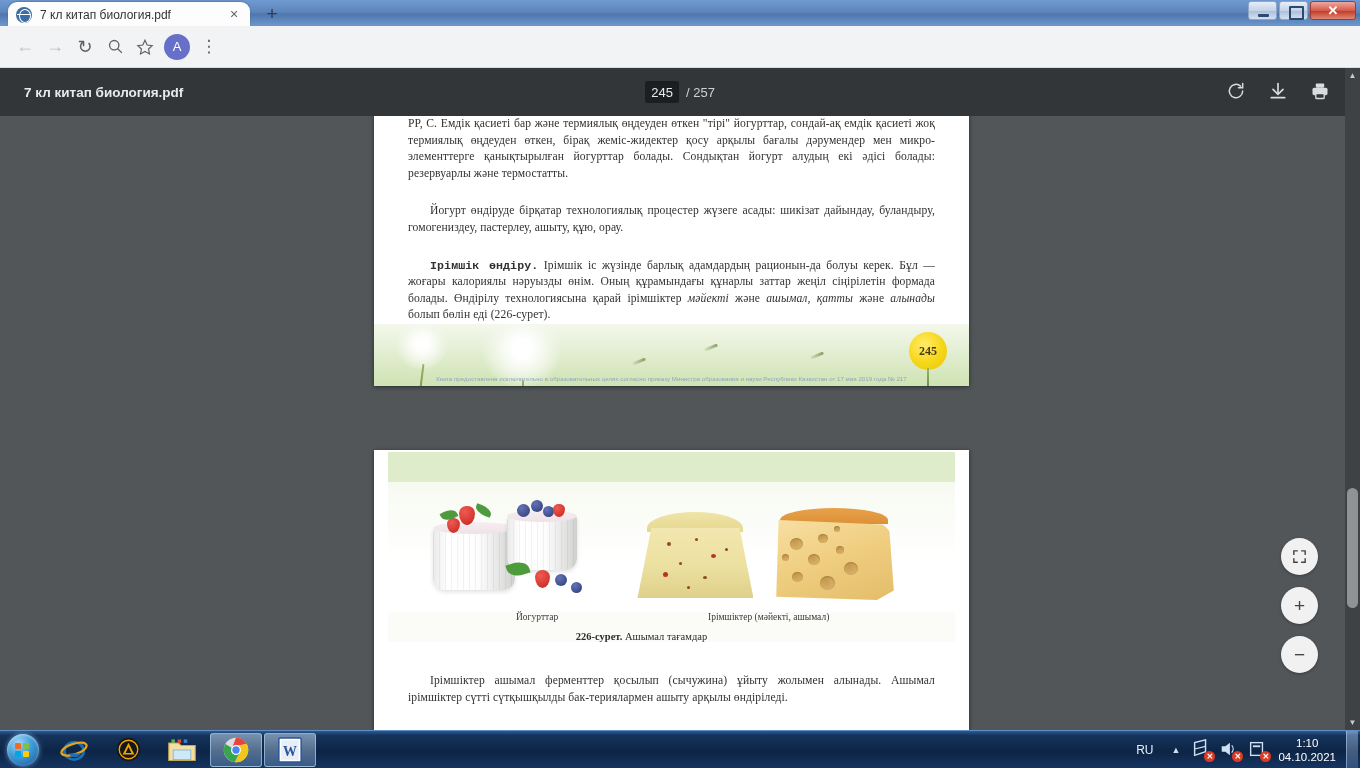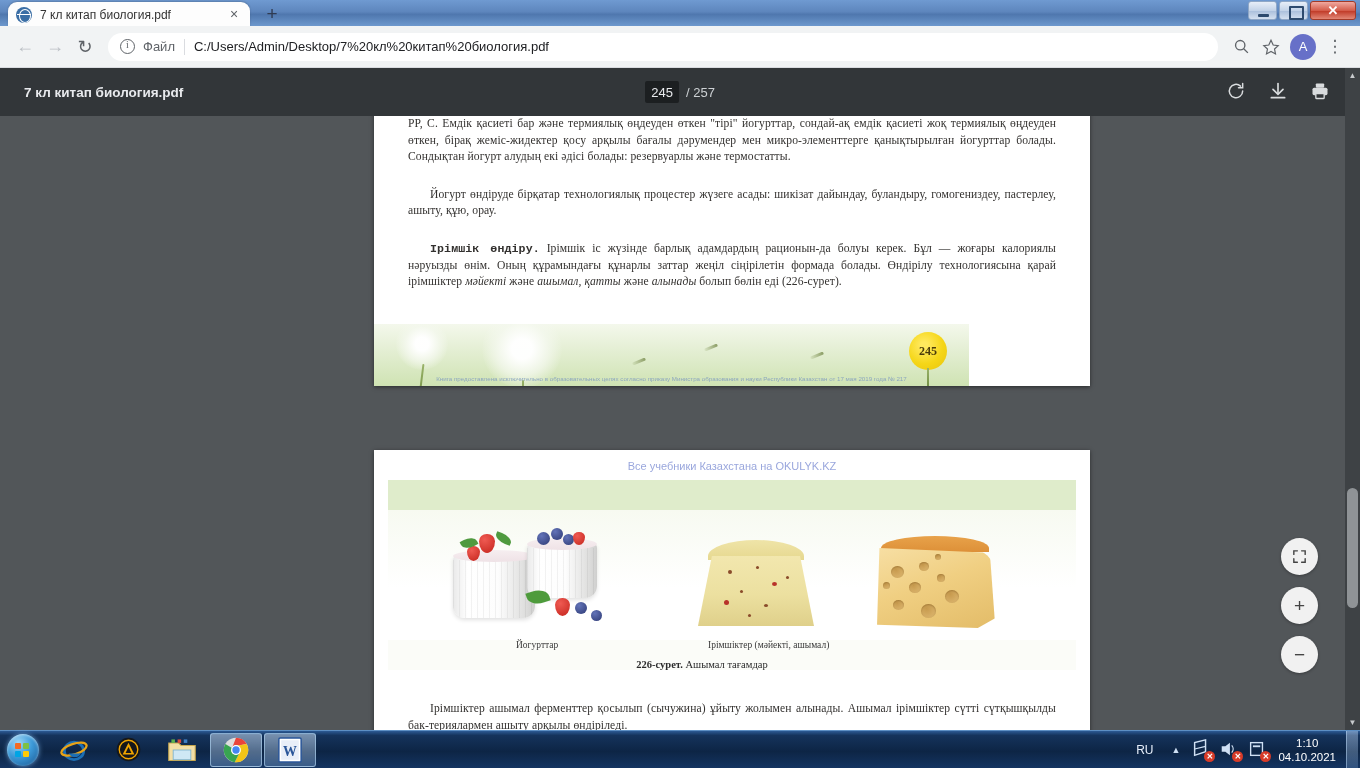--- a/index.html
+++ b/index.html
@@ -146,21 +146,21 @@
     position: absolute; right: 28px; display: flex; align-items: center; gap: 20px;
   }
   .pdf-tool { width: 22px; height: 22px; color: #d9dcde; }
 
   
   #pdf-pages {
     position: absolute; left: 0; top: 48px; width: 1345px; height: 614px;
     overflow: hidden;
   }
   .pdf-page {
-    position: absolute; left: 374px; width: 716px; background: #fff;
+    position: absolute; left: 374px; width: 595px; background: #fff;
     box-shadow: 0 1px 4px rgba(0,0,0,.5);
     overflow: hidden;
   }
   #pdf-page-245 { top: -62px; height: 332px; }
   #pdf-page-246 { top: 334px; height: 400px; }
 
   .page-body {
     position: relative; padding: 0 34px; font-family: "Liberation Serif", serif;
     color: #2b2b2b;
   }
@@ -404,26 +404,20 @@
       <div class="wc wc-min"></div>
       <div class="wc wc-max"></div>
       <div class="wc wc-close">✕</div>
     </div>
   </div>
 
   <div id="browser-toolbar">
     <div class="nav-btn disabled">←</div>
     <div class="nav-btn disabled">→</div>
     <div class="nav-btn">↻</div>
-    <div id="omnibox">
-      <span id="omnibox-info-icon"></span>
-      <span id="omnibox-scheme">Файл</span>
-      <span id="omnibox-divider"></span>
-      <span id="omnibox-url">C:/Users/Admin/Desktop/7%20кл%20китап%20биология.pdf</span>
-    </div>
     <div class="tool-icon">
       <svg width="17" height="17" viewBox="0 0 20 20" fill="none" stroke="currentColor" stroke-width="1.6">
         <circle cx="8.5" cy="8.5" r="5.5"></circle>
           <line x1="12.6" y1="12.6" x2="17.5" y2="17.5"></line>
       </svg>
     </div>
     <div class="tool-icon">
       <svg width="18" height="18" viewBox="0 0 24 24" fill="none" stroke="currentColor" stroke-width="1.6">
         <polygon points="12,3 14.9,9.3 21.6,10.1 16.7,14.7 18,21.3 12,18 6,21.3 7.3,14.7 2.4,10.1 9.1,9.3"></polygon>
       </svg>
@@ -485,21 +479,20 @@
           <div class="seed" style="left:258px; top:36px;"></div>
           <div class="seed" style="left:330px; top:22px;"></div>
           <div class="seed" style="left:436px; top:30px;"></div>
           <div id="page-number-badge">245</div>
           <div id="page-badge-stem"></div>
           <div id="legal-watermark">Книга предоставлена исключительно в образовательных целях согласно приказу Министра образования и науки Республики Казахстан от 17 мая 2019 года № 217</div>
         </div>
       </div>
 
       <div class="pdf-page" id="pdf-page-246">
-        <div id="okulyk-banner">Все учебники Казахстана на OKULYK.KZ</div>
 
         <div id="figure-block">
           <div id="figure-green-top"></div>
 
           <div id="figure-images">
 
             <div style="position:relative;width:190px;height:126px;">
               <div class="ramekin" style="left:14px; top:46px; width:82px; height:62px;">
                 <div class="ramekin-ridges"></div>
               </div>

